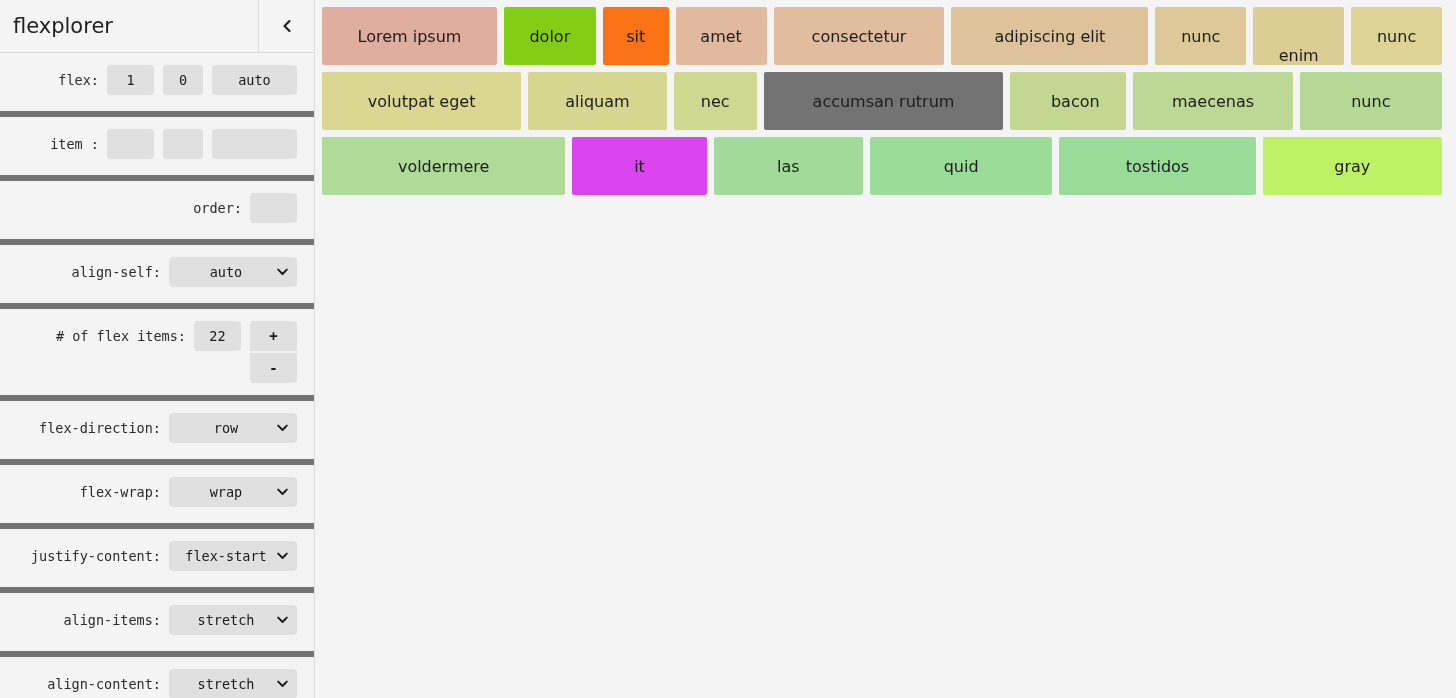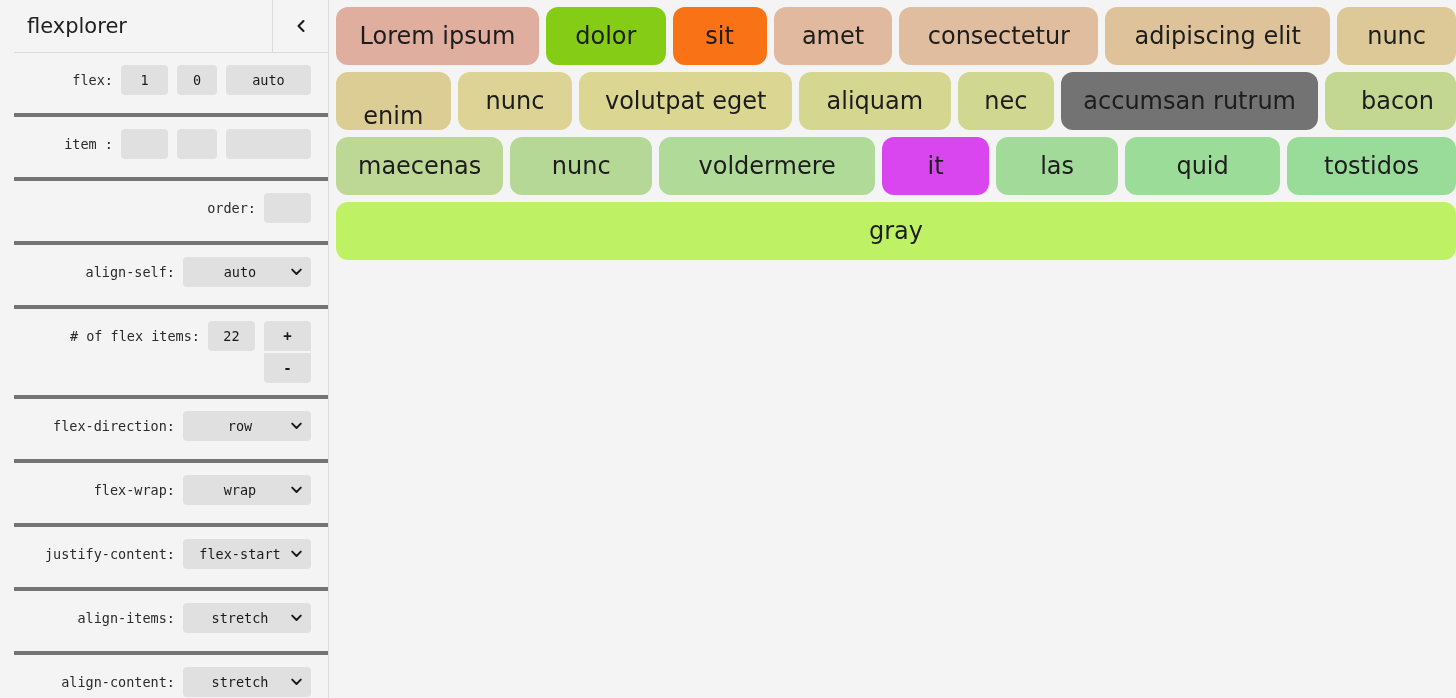--- a/index.html
+++ b/index.html
@@ -19,21 +19,20 @@
   
   #sidebar {
     width: 315px;
     min-width: 315px;
     height: 698px;
     background: #f4f4f4;
     border-right: 1px solid #dcdcdc;
     display: flex;
     flex-direction: column;
     overflow: hidden;
-    margin-left: 14px;
   }
   .panel-header {
     height: 53px;
     min-height: 53px;
     display: flex;
     align-items: center;
     border-bottom: 1px solid #dcdcdc;
   }
   .panel-title {
     flex: 1;
@@ -52,21 +51,21 @@
     justify-content: center;
     background: transparent;
     cursor: pointer;
     font-family: "DejaVu Sans Mono", monospace;
     font-size: 15px;
     font-weight: bold;
     color: #1a1a1a;
   }
 
   .ctrl-row {
-    border-bottom: 4px solid #737373;
+    border-bottom: 6px solid #737373;
     padding: 12px 17px 12px 0;
     display: flex;
     align-items: flex-start;
     justify-content: flex-end;
     gap: 8px;
     flex-wrap: wrap;
     min-height: 64px;
   }
   .ctrl-label {
     font-family: "DejaVu Sans Mono", monospace;
@@ -167,26 +166,26 @@
     justify-content: flex-start;
     align-items: stretch;
     align-content: stretch;
     width: 1141px;
     padding: 7px;
     gap: 0;
   }
   .flex-item {
     flex: 1 0 auto;
     margin: 0 7px 7px 0;
-    border-radius: 12px;
+    border-radius: 2px;
     display: flex;
     align-items: center;
     justify-content: center;
     font-family: "DejaVu Sans", sans-serif;
-    font-size: 24px;
+    font-size: 16px;
     color: #1d1d1d;
     height: 58px;
     padding: 0 22px;
     white-space: nowrap;
     cursor: default;
   }
 </style>
 </head>
 <body>
 

